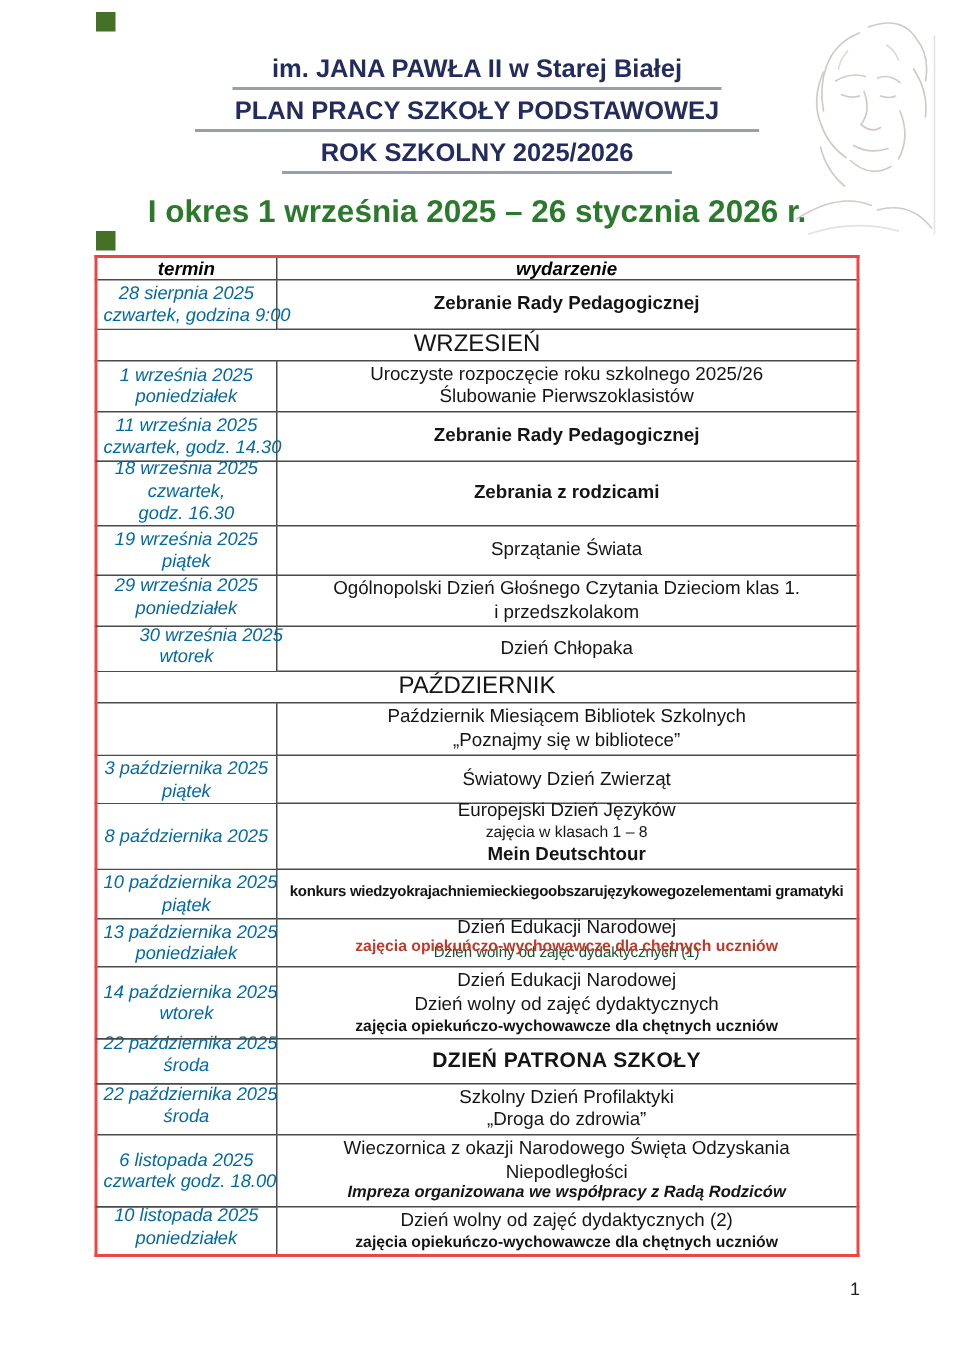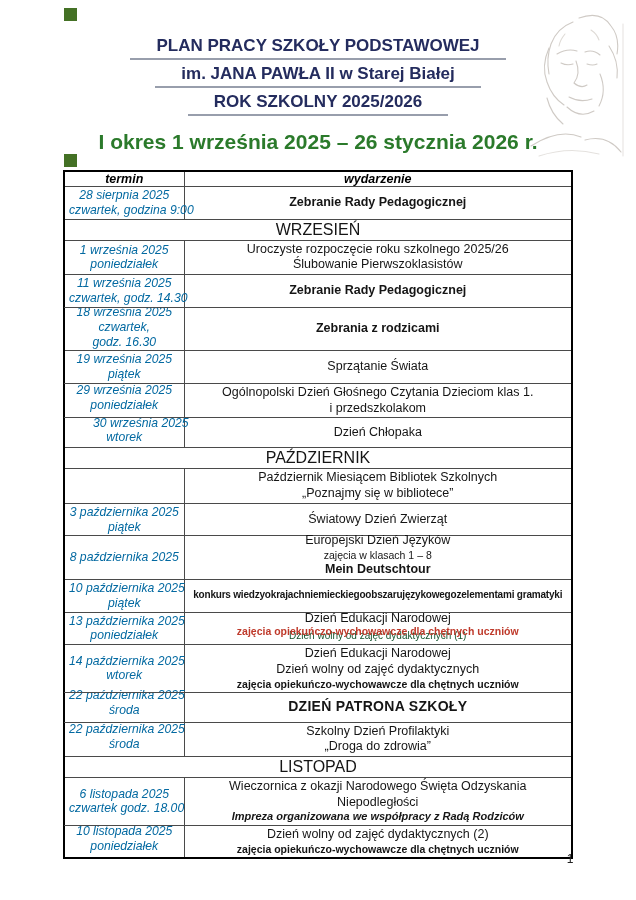--- a/index.html
+++ b/index.html
@@ -37,21 +37,21 @@
     border-bottom:2px solid #989eac;padding:0 26px 2px 26px;white-space:nowrap;
   }
   .subtitle{
     margin-top:14px;font-weight:bold;font-size:21px;color:var(--accent_green);white-space:nowrap;
   }
 
   
   table.sched{
     position:absolute;left:63px;top:170px;width:510px;
     border-collapse:collapse;table-layout:fixed;
-    border:2px solid #000000;
+    border:2px solid #ef4444;
   }
   table.sched col.c-termin{width:120px;}
   table.sched th,table.sched td{
     border:1px solid var(--border);vertical-align:middle;text-align:center;
     padding:1px 4px;background:#fff;
   }
   table.sched th{
     font-style:italic;font-weight:bold;font-size:12.5px;height:15px;padding:0 4px;color:#000;
   }
   td.termin-cell{font-style:italic;font-size:12.2px;color:#0369a1;line-height:1.22;position:relative;}
@@ -99,22 +99,22 @@
     <path d="M122,40 q10,15 8,32"></path>
     <path d="M60,92 q4,16 16,26"></path>
     <path d="M44,140 q28,-18 50,-9"></path>
     <path d="M98,134 q22,-6 36,12"></path>
     <path d="M52,150 q30,-10 60,-2" stroke="#cfcac4"></path>
     <path d="M136,18 v132" stroke="#cfcac4" stroke-width="1"></path>
     <path d="M104,24 q6,4 8,10 M78,28 q-5,6 -6,12" stroke="#c4bdb5"></path>
   </svg>
 
   <div class="title-block">
+    <div class="title-line">im. JANA PAWŁA II w Starej Białej</div>
     <div class="title-line">PLAN PRACY SZKOŁY PODSTAWOWEJ</div>
-    <div class="title-line">im. JANA PAWŁA II w Starej Białej</div>
     <div class="title-line">ROK SZKOLNY 2025/2026</div>
     <div class="subtitle">I okres 1 września 2025 – 26 stycznia 2026 r.</div>
   </div>
 
   <table class="sched">
     <colgroup>
         <col class="c-termin">
         <col class="c-event">
       </colgroup>
     <thead>
@@ -268,23 +268,20 @@
           <td class="termin-cell clipped">
             <div class="tl" style="margin-top: -5px;">22 października 2025</div>
             <div class="tl">środa</div>
           </td>
           <td class="event-cell">
             <div class="ln">Szkolny Dzień Profilaktyki</div>
             <div class="ln">„Droga do zdrowia”</div>
           </td>
         </tr>
         <tr>
-          <td colspan="2">LISTOPAD</td>
-        </tr>
-        <tr>
           <td class="termin-cell">
             <div class="tl">6 listopada 2025</div>
             <div class="tl">czwartek godz. 18.00</div>
           </td>
           <td class="event-cell">
             <div class="ln">Wieczornica z okazji Narodowego Święta Odzyskania Niepodległości</div>
             <div class="ln red-italic">Impreza organizowana we współpracy z Radą Rodziców</div>
           </td>
         </tr>
         <tr>

